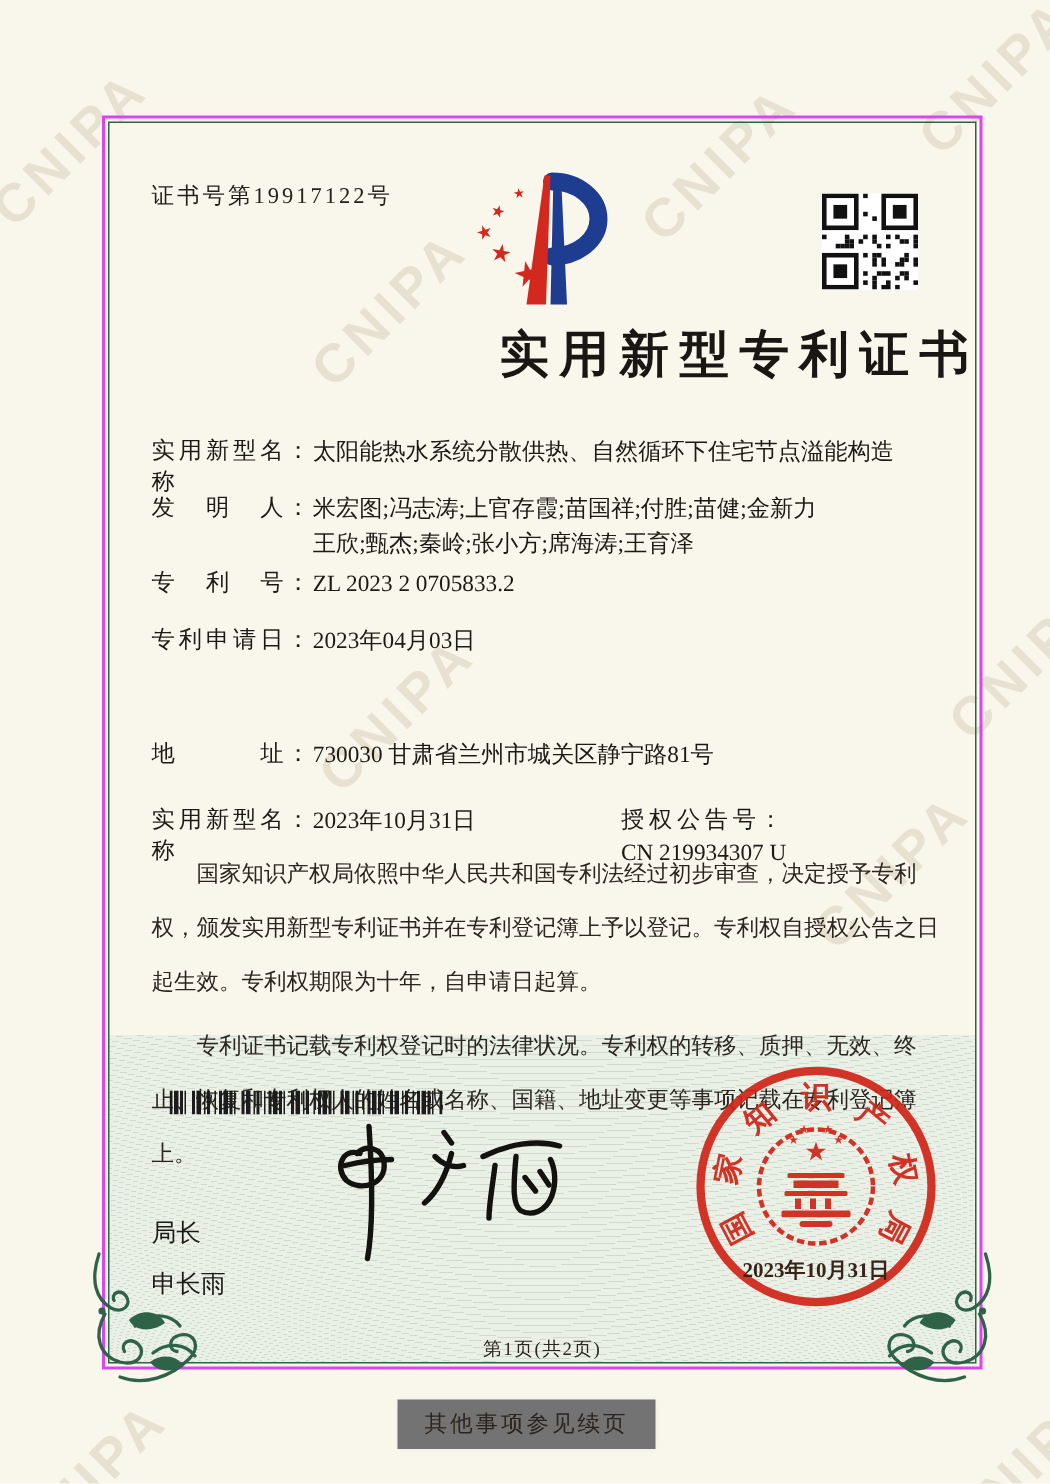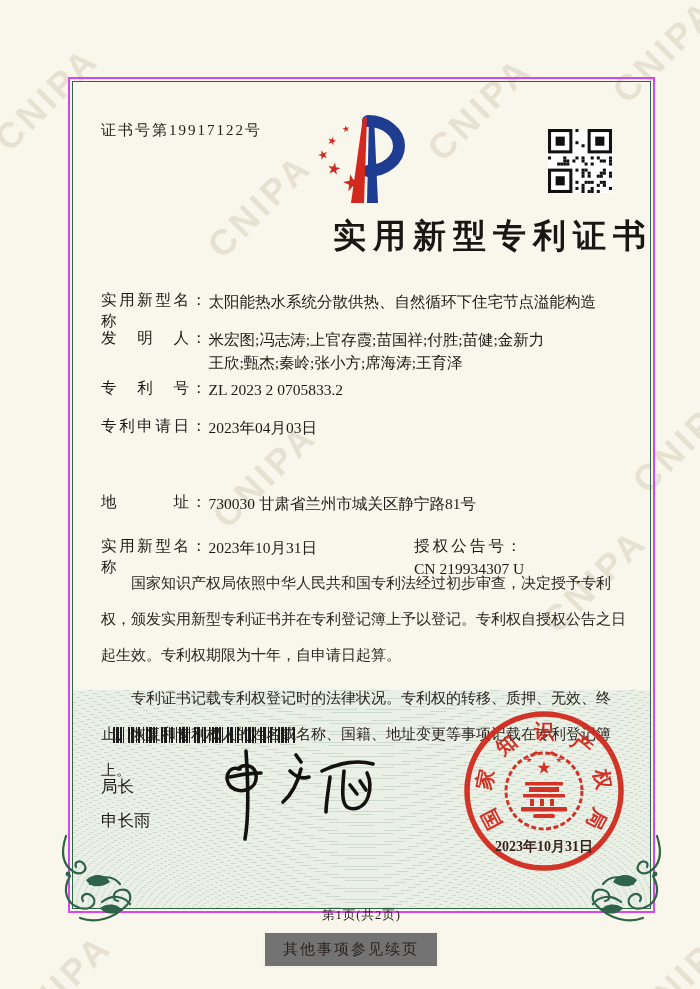--- a/index.html
+++ b/index.html
@@ -41,28 +41,28 @@
   .grant2{position:absolute;left:313px;top:0;}
   .grant2 .lbl{width:90px;}
 
   .paras{position:absolute;left:31px;top:486px;width:526px;font-size:15px;
          line-height:36px;color:#2b2520;}
   .paras p{margin:0 0 7px 0;text-indent:2em;}
 
   .barcode{position:absolute;left:43px;top:648px;width:182px;height:16px;}
 
   .signer{position:absolute;left:31px;font-family:"Liberation Sans","DejaVu Sans",sans-serif;
-          font-size:16.5px;color:#1d1a16;}
+          font-size:16.5px;color:#1d1a16;margin-top:35px;}
   .signer.t1{top:697px;} .signer.t2{top:731px;text-align:center;}
   .signature{position:absolute;left:140px;top:660px;width:180px;height:115px;}
 
   .seal{position:absolute;left:391px;top:629px;width:166px;height:166px;}
 
   .page-info{position:absolute;left:0;top:812px;width:100%;text-align:center;
-             font-size:12.5px;color:#2b2520;letter-spacing:1px;margin-top:16px;}
+             font-size:12.5px;color:#2b2520;letter-spacing:1px;}
 
   .footer-note{position:absolute;left:265px;top:933px;width:172px;height:33px;
                background:#737373;display:flex;align-items:center;justify-content:center;
                font-size:15px;color:#2b2520;letter-spacing:2px;box-shadow:0 0 4px rgba(0,0,0,.05);}
 </style>
 </head>
 <body>
 
 <div class="page">
 

